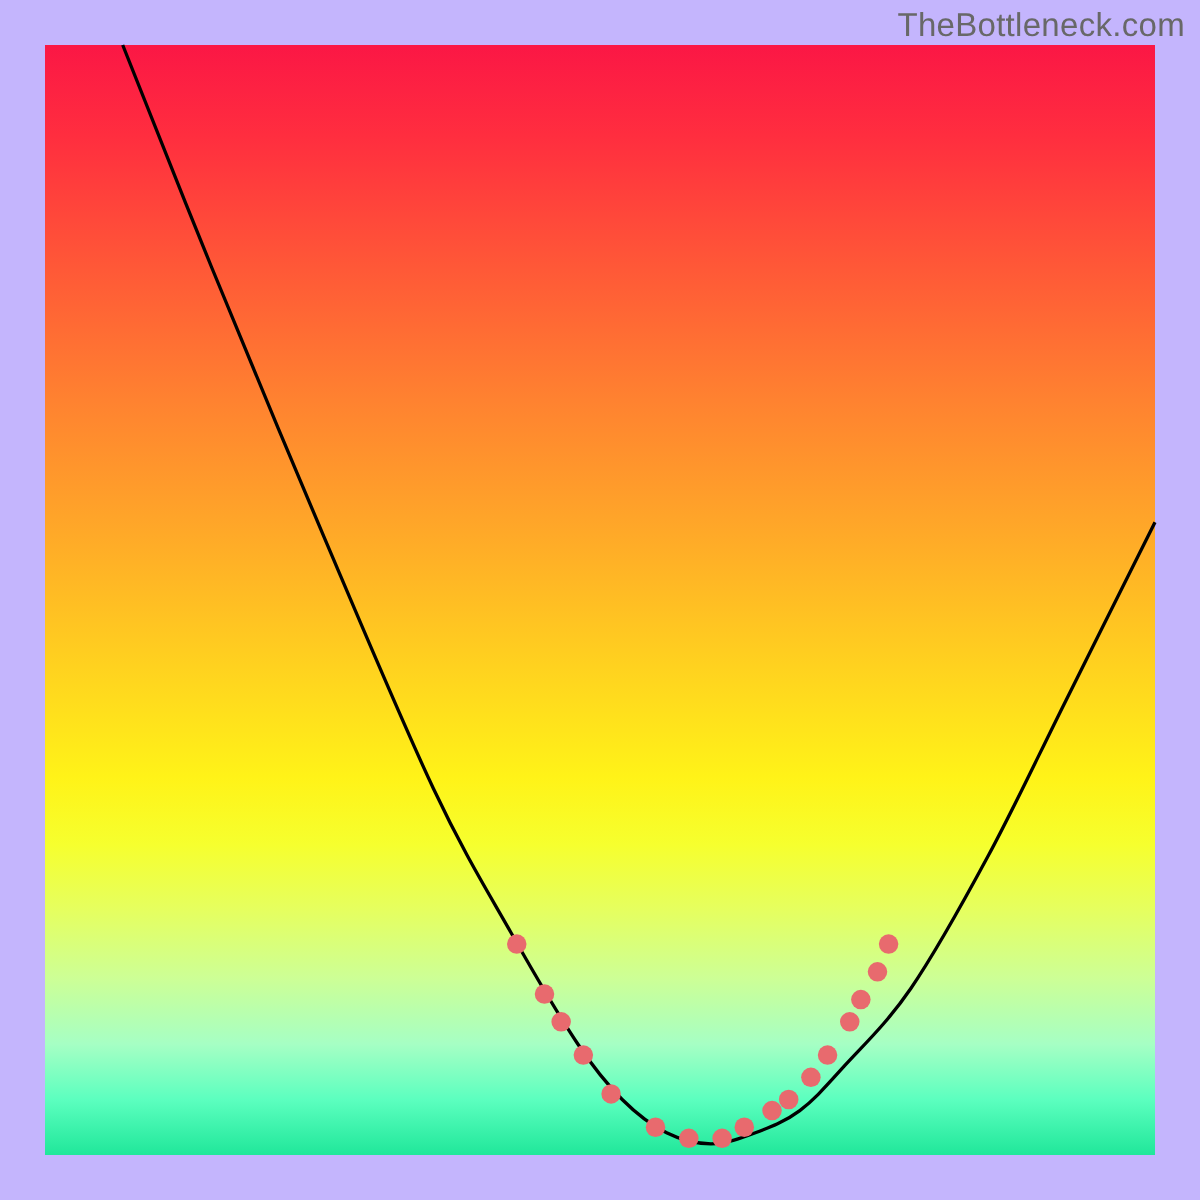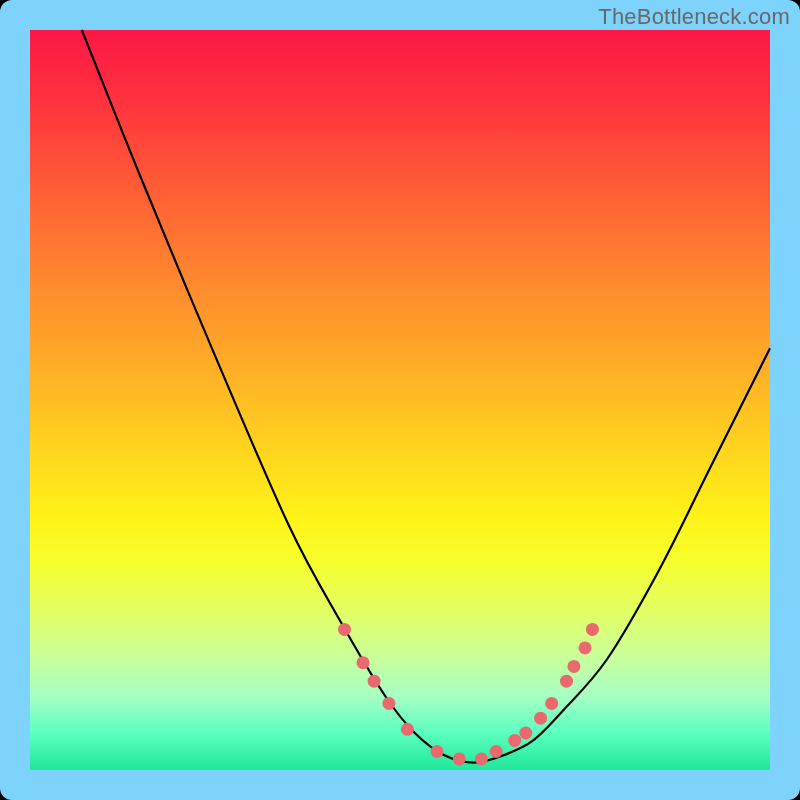--- a/index.html
+++ b/index.html
@@ -1,22 +1,21 @@
 <!DOCTYPE html>
 <html><head>
 <meta charset="utf-8">
 <style>
   * { margin: 0; padding: 0; box-sizing: border-box; }
   html, body { width: 800px; height: 800px; background: #000; overflow: hidden; }
   .frame {
     position: relative;
     width: 800px;
     height: 800px;
-    background: #7dd3fc;
-    border-radius: 12px;
+    background: #c4b5fd;
   }
   .watermark {
     position: absolute;
     top: 4px;
     right: 10px;
     font-family: Arial, sans-serif;
     font-size: 22px;
     color: #686868;
     font-weight: 500;
     letter-spacing: 0.2px;

